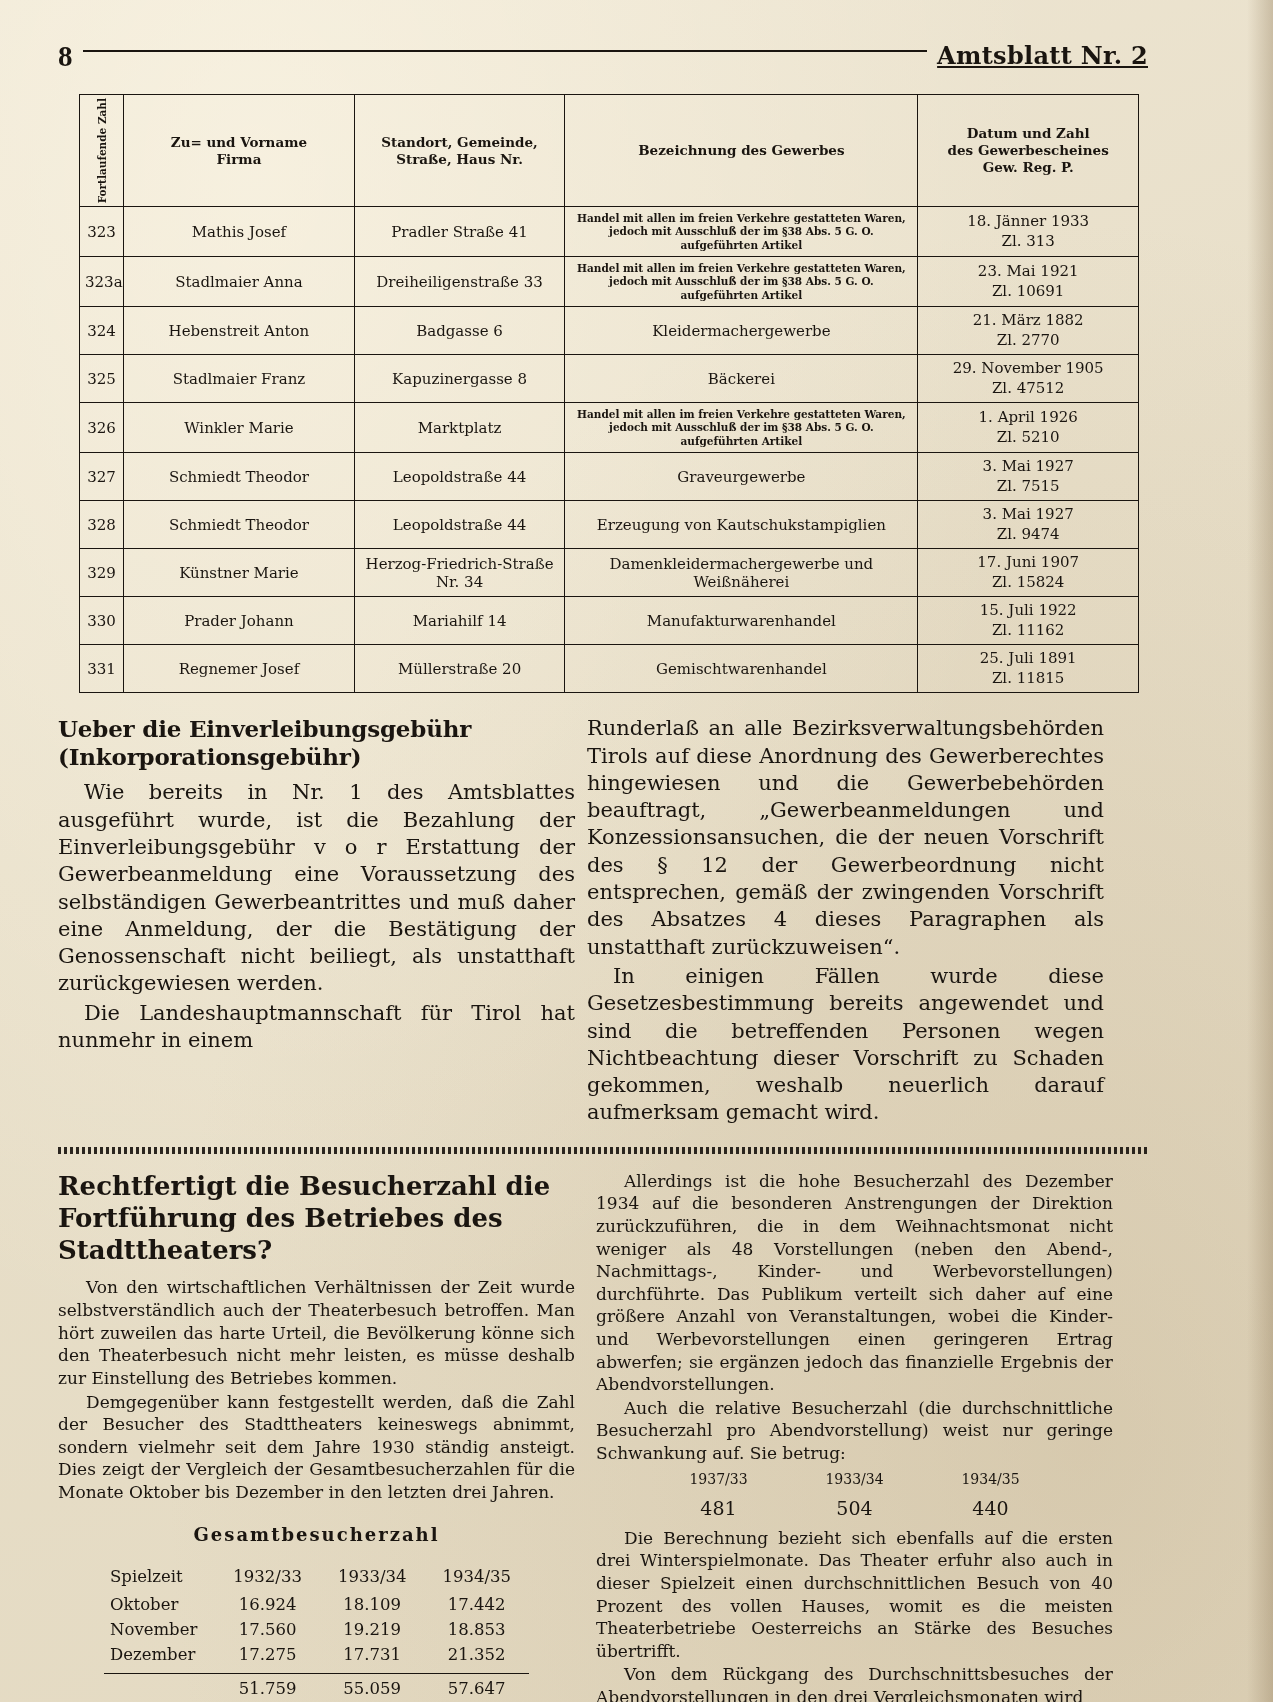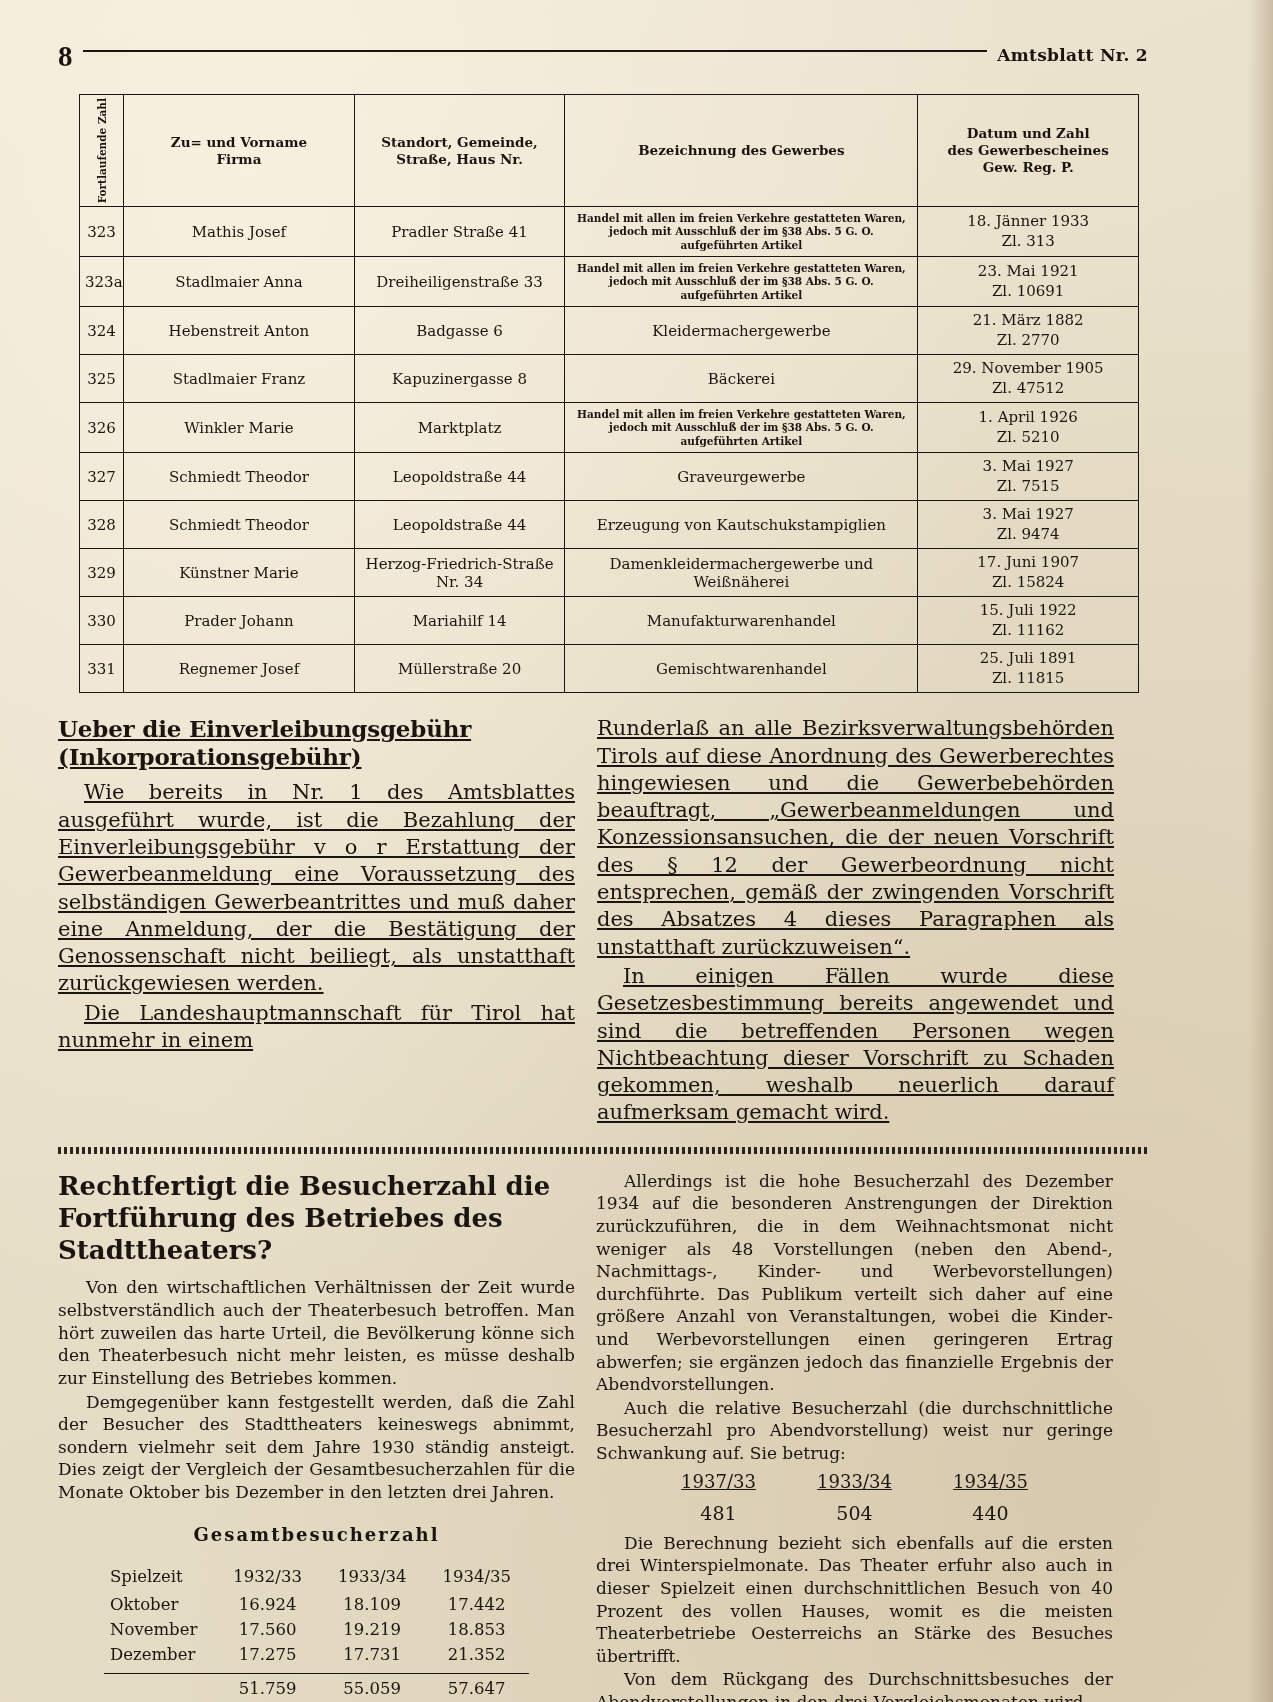--- a/index.html
+++ b/index.html
@@ -48,27 +48,28 @@
     letter-spacing: 0px;
     font-family: "Liberation Serif", serif;
     padding-right: 4px;
   }
   .rule {
     flex: 1;
     border-bottom: 2.5px solid #1a1510;
     margin: 0 6px 10px 6px;
   }
   .masthead-title {
-    font-size: 17px;
+    font-size: 24px;
     font-weight: bold;
     font-family: "DejaVu Serif", serif;
     letter-spacing: 0.3px;
     white-space: nowrap;
     padding-left: 4px;
     padding-bottom: 2px;
+    text-decoration: underline;
   }
 
   
   table.register {
     margin-top: 18px;
     width: 1060px;
     border-collapse: collapse;
     table-layout: fixed;
     border: 1.6px solid #1a1510;
     margin-left: 21px;
@@ -112,23 +113,22 @@
     line-height: 1.28;
     padding: 3px 7px;
     font-weight: bold;
   }
   td.datum { font-size: 14.5px; line-height: 1.3; }
 
   
   .articles {
     margin-top: 22px;
     display: flex;
-    gap: 22px;
+    gap: 12px;
     width: 1060px;
-    text-decoration: underline;
   }
   .col {
     width: 517px;
   }
   h2.headline {
     font-family: "DejaVu Serif", serif;
     font-weight: bold;
     font-size: 23px;
     line-height: 1.22;
     margin: 0 0 8px 0;
@@ -207,21 +207,21 @@
     padding-top: 5px;
   }
   table.stats tr.spacer td { height: 6px; padding: 0; }
 
   .avg-years, .avg-vals {
     display: flex;
     justify-content: center;
     gap: 40px;
     font-family: "DejaVu Serif", serif;
   }
-  .avg-years { font-size: 18px; margin-top: 6px; text-decoration: underline; }
+  .avg-years { font-size: 14px; margin-top: 6px; }
   .avg-vals { font-size: 19px; margin: 10px 0 8px 0; }
   .avg-years span, .avg-vals span { width: 96px; text-align: center; }
 
   
   .banner {
     margin-top: 16px;
     width: 1060px;
   }
   .wave-band {
     height: 14px;

